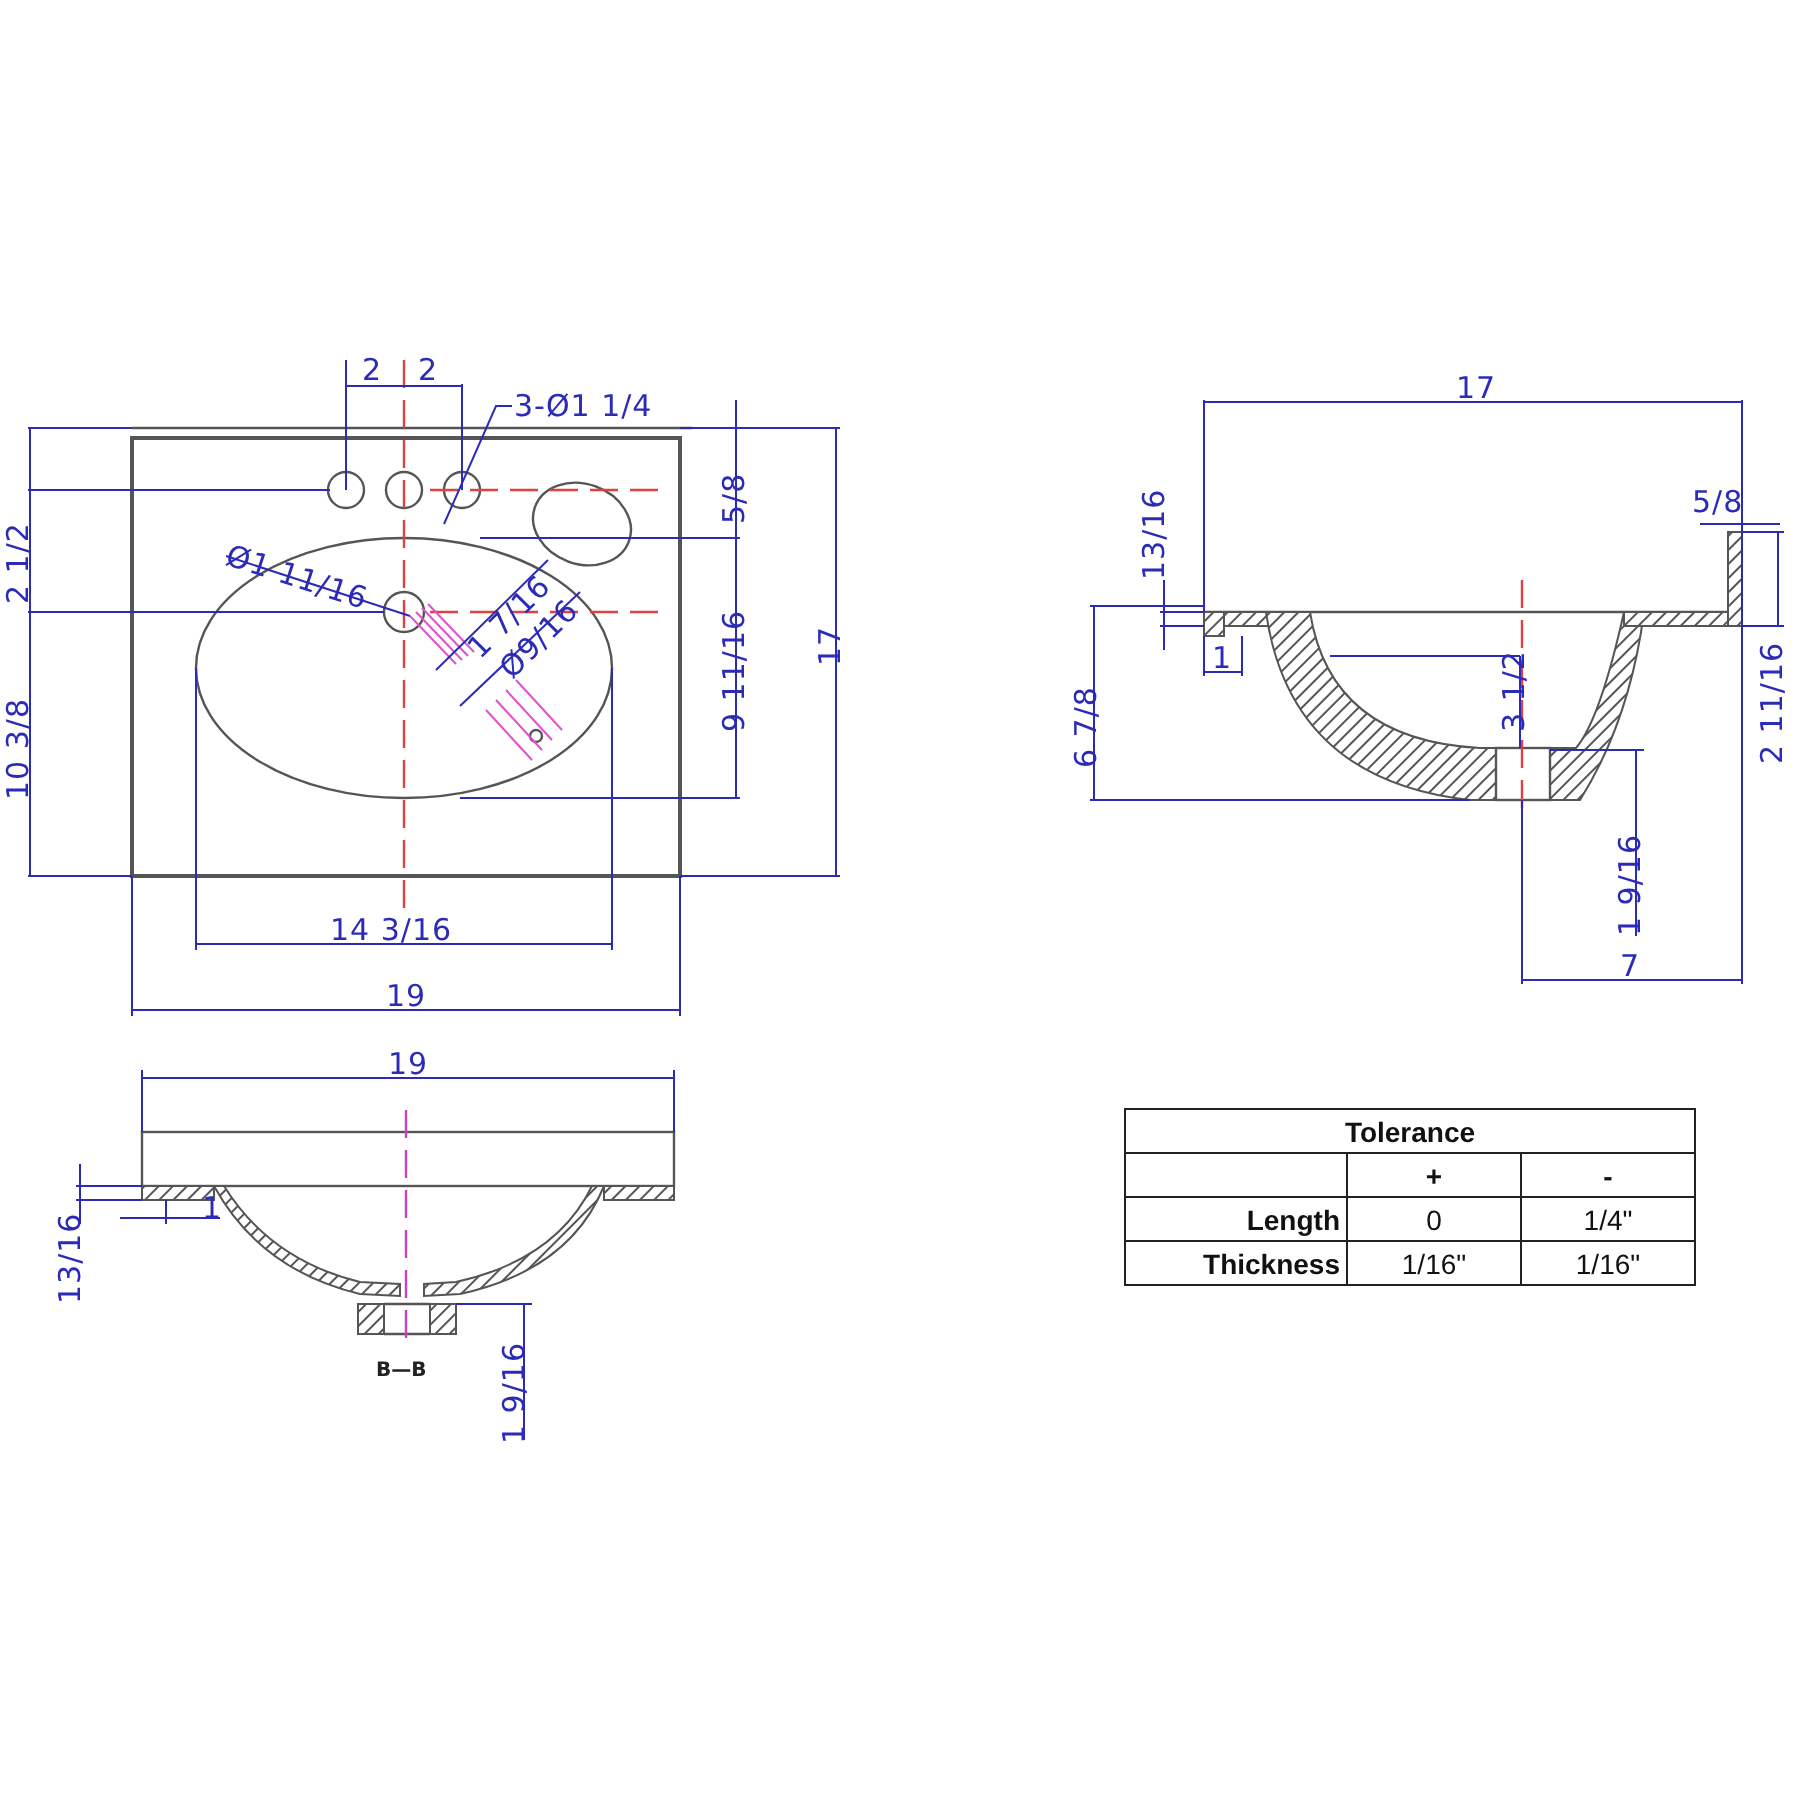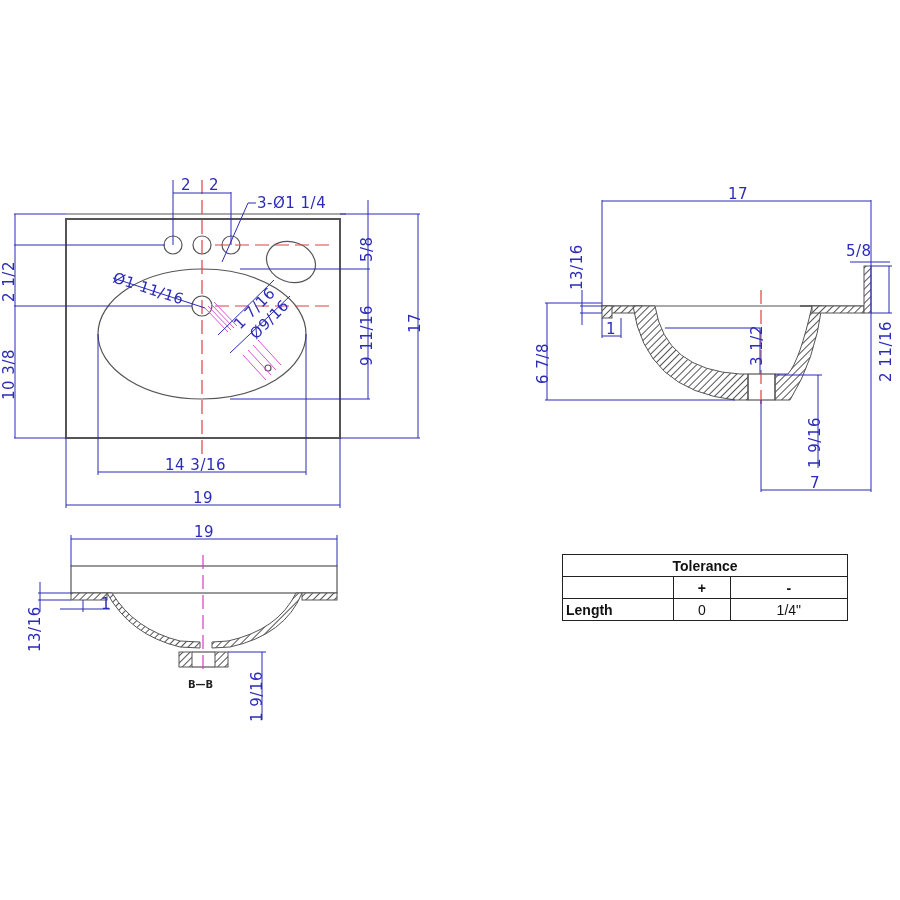--- a/index.html
+++ b/index.html
@@ -11,21 +11,21 @@
     .thin { stroke: #555; fill: none; stroke-width: 1.2; }
     .dimline { stroke: #2b2bb8; stroke-width: 1; fill: none; }
     .center { stroke: #e04040; stroke-width: 1.2; stroke-dasharray: 14 6; fill: none; }
     .center-m { stroke: #d040c0; stroke-width: 1.2; stroke-dasharray: 14 6; fill: none; }
     .pink { stroke: #e050d0; stroke-width: 1; fill: none; }
     .hatch { fill: url(#hatch); stroke: #555; stroke-width: 1; }
     .tol-table { position: absolute; left: 518px; top: 554px; width: 286px; border-collapse: collapse; font-family: Liberation Sans, sans-serif; font-size: 14px; color: #111; margin-left: 44px; }
     .tol-table td { border: 1.5px solid #222; height: 21px; padding: 0 3px; }
     .tol-table .title { text-align: center; font-weight: bold; }
     .tol-table .hdr { text-align: center; font-weight: bold; }
-    .tol-table .rowlbl { font-weight: bold; text-align: left; width: 104px; }
+    .tol-table .rowlbl { font-weight: bold; text-align: right; width: 104px; }
     .tol-table .val { text-align: center; }
   </style>
 </head>
 <body>
 
 <svg class="drawing" viewBox="0 0 900 900" xmlns="http://www.w3.org/2000/svg">
   <defs>
     <pattern id="hatch" width="5" height="5" patternUnits="userSpaceOnUse" patternTransform="rotate(45)">
       <rect width="5" height="5" fill="#ffffff"></rect>
       <line x1="0" y1="0" x2="0" y2="5" stroke="#555" stroke-width="2"></line>
@@ -208,14 +208,19 @@
   <tr>
     <td class="hdr"></td>
     <td class="hdr">+</td>
     <td class="hdr">-</td>
   </tr>
   <tr>
     <td class="rowlbl">Length</td>
     <td class="val">0</td>
     <td class="val">1/4"</td>
   </tr>
+  <tr>
+    <td class="rowlbl">Thickness</td>
+    <td class="val">1/16"</td>
+    <td class="val">1/16"</td>
+  </tr>
 </tbody>
   </table>
 
 </body></html>

